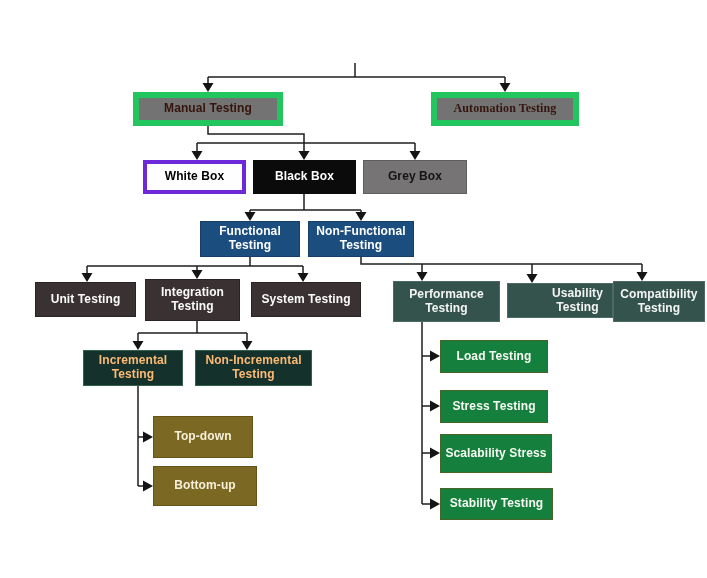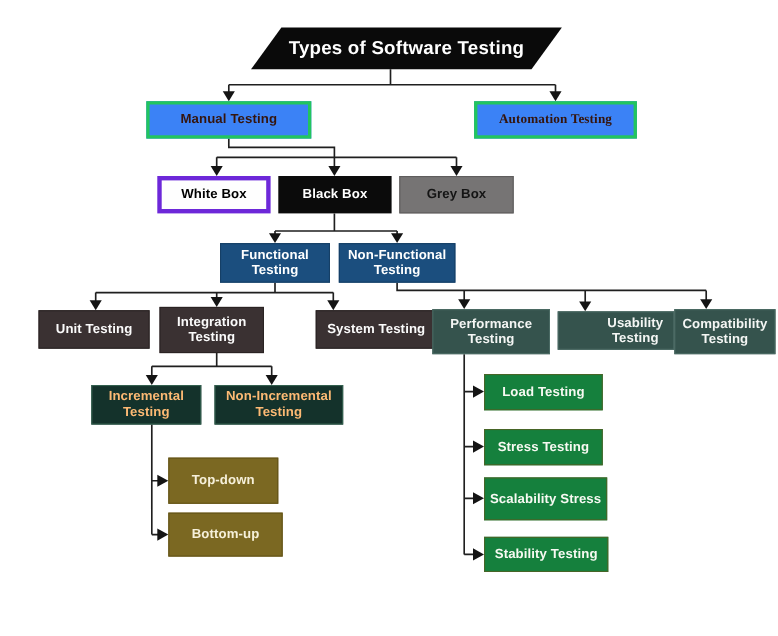--- a/index.html
+++ b/index.html
@@ -6,21 +6,21 @@
   .canvas{
     position:relative;width:707px;height:578px;background:#ffffff;
     font-family:"Liberation Sans",sans-serif;overflow:hidden;
   }
   .connector-layer{position:absolute;left:0;top:0;width:707px;height:578px;}
   .node{
     position:absolute;display:flex;align-items:center;justify-content:center;
     text-align:center;font-weight:700;font-size:12px;line-height:1.15;
     box-sizing:border-box;padding:1px 3px;letter-spacing:.1px;
   }
-  .red      {background:#3b82f6;color:#35150d;border:3px solid #22c55e;}
+  .red      {background:#737373;color:#35150d;border:6px solid #22c55e;}
   .whitebox {background:#fefefe;color:#000000;border:4px solid #6d28d9;}
   .blackbox {background:#0b0b0b;color:#ffffff;}
   .greybox  {background:#767474;color:#141414;border:1px solid #5f5d5d;}
   .blue     {background:#1b4e7e;color:#ffffff;border:1px solid #153f66;}
   .brown    {background:#3a3132;color:#fbfbfb;border:1px solid #2a2323;}
   .teal     {background:#35534d;color:#f4f6f4;border:1px solid #4a6a63;}
   .darkgreen{background:#14322b;color:#fdba74;border:1px solid #33604f;}
   .olive    {background:#7b6822;color:#f6f0da;border:1px solid #635317;}
   .green    {background:#15803d;color:#f7f9f2;border:1px solid #466527;}
   .title-node{
@@ -70,38 +70,34 @@
       <polygon points="241.5,341 252.5,341 247,350"></polygon>
       <polygon points="143,431.5 143,442.5 153,437"></polygon>
       <polygon points="143,480.5 143,491.5 153,486"></polygon>
       <polygon points="430,350.5 430,361.5 440,356"></polygon>
       <polygon points="430,400.5 430,411.5 440,406"></polygon>
       <polygon points="430,447.5 430,458.5 440,453"></polygon>
       <polygon points="430,498.5 430,509.5 440,504"></polygon>
     </g>
   </svg>
 
-  <div class="title-node">
-    <div class="shape"></div>
-    <div class="label">Types of Software Testing</div>
-  </div>
 
   <div class="node red" style="left:133px;top:92px;width:150px;height:34px;">Manual Testing</div>
   <div class="node red" style="left:431px;top:92px;width:148px;height:34px;font-family:Liberation Serif, serif;">Automation Testing</div>
 
   <div class="node whitebox" style="left:143px;top:160px;width:103px;height:34px;">White Box</div>
   <div class="node greybox" style="left:363px;top:160px;width:104px;height:34px;">Grey Box</div>
   <div class="node blackbox" style="left:253px;top:160px;width:103px;height:34px;">Black Box</div>
 
   <div class="node blue" style="left:200px;top:221px;width:100px;height:36px;">Functional Testing</div>
   <div class="node blue" style="left:308px;top:221px;width:106px;height:36px;">Non-Functional Testing</div>
 
   <div class="node brown" style="left:35px;top:282px;width:101px;height:35px;">Unit Testing</div>
   <div class="node brown" style="left:145px;top:279px;width:95px;height:42px;">Integration Testing</div>
-  <div class="node brown" style="left:251px;top:282px;width:110px;height:35px;margin-left:36px;">System Testing</div>
+  <div class="node brown" style="left:251px;top:282px;width:110px;height:35px;">System Testing</div>
 
   <div class="node teal" style="left:393px;top:281px;width:107px;height:41px;">Performance Testing</div>
   <div class="node teal" style="left:507px;top:283px;width:106px;height:35px;padding-left:38px;">Usability Testing</div>
   <div class="node teal" style="left:613px;top:281px;width:92px;height:41px;">Compatibility Testing</div>
 
   <div class="node darkgreen" style="left:83px;top:350px;width:100px;height:36px;">Incremental Testing</div>
   <div class="node darkgreen" style="left:195px;top:350px;width:117px;height:36px;">Non-Incremental Testing</div>
 
   <div class="node olive" style="left:153px;top:416px;width:100px;height:42px;">Top-down</div>
   <div class="node olive" style="left:153px;top:466px;width:104px;height:40px;">Bottom-up</div>

